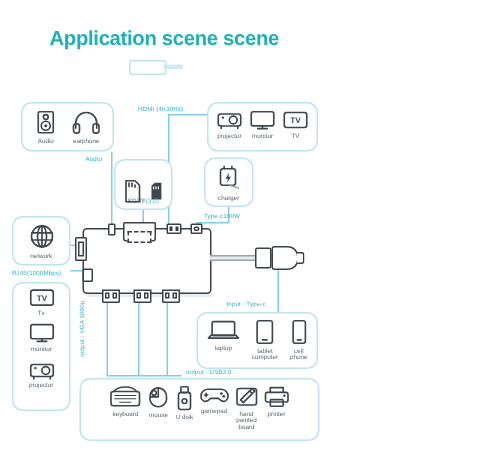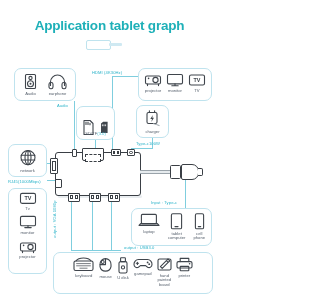--- a/index.html
+++ b/index.html
@@ -97,21 +97,21 @@
   svg{display:block;}
   .ic{stroke:#3f454c;stroke-width:1.1;fill:none;stroke-linejoin:round;stroke-linecap:round;}
   .ic-f{fill:#3f454c;stroke:none;}
   .ic-l{stroke:#9aa3aa;stroke-width:1;fill:none;}
 </style>
 </head>
 <body>
 
 <div id="stage">
 
-  <div class="title">Application tablet graph</div>
+  <div class="title">Application scene scene</div>
   <div class="title-cable"></div>
 
   <div class="line lv" style="left:74px;top:101px;height:51px;"></div>
 
   <div class="line lv" style="left:112px;top:76px;height:76px;"></div>
   <div class="line lh" style="left:112px;top:76px;width:27px;"></div>
 
   <div class="line lv" style="left:95px;top:139px;height:13px;"></div>
 
   <div class="line lv" style="left:152px;top:138px;height:10px;"></div>

